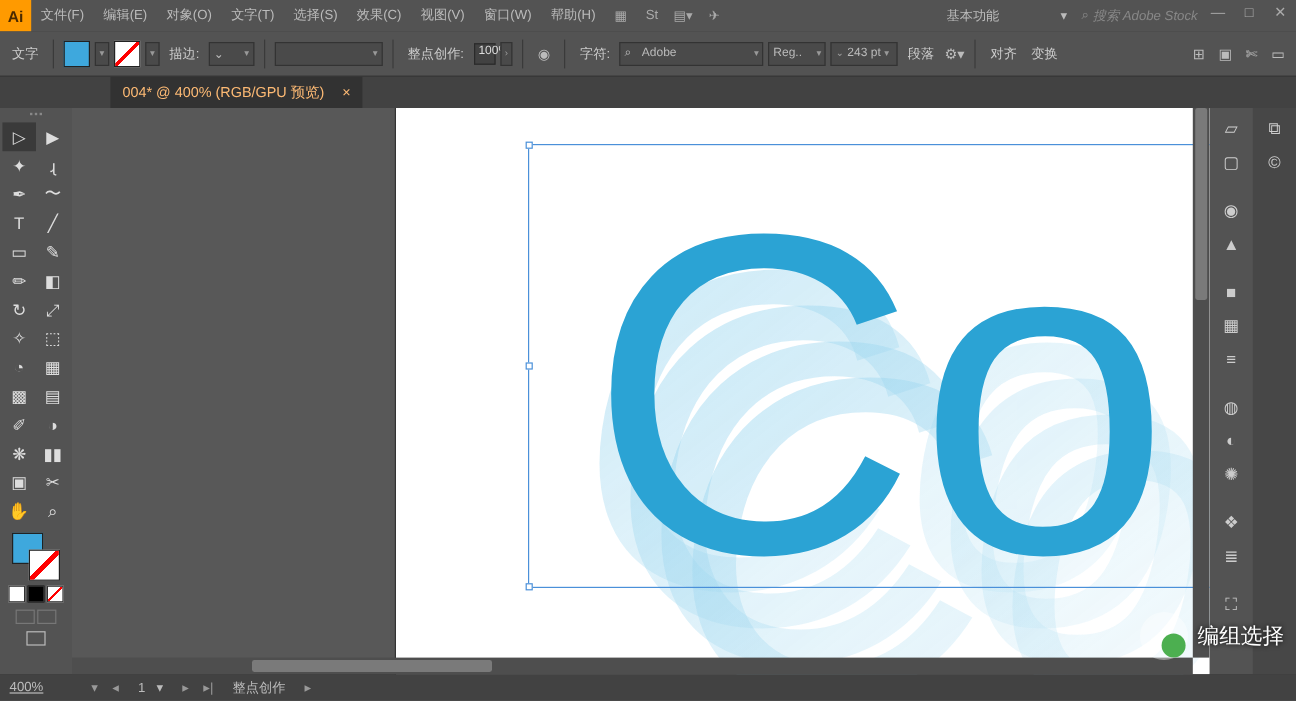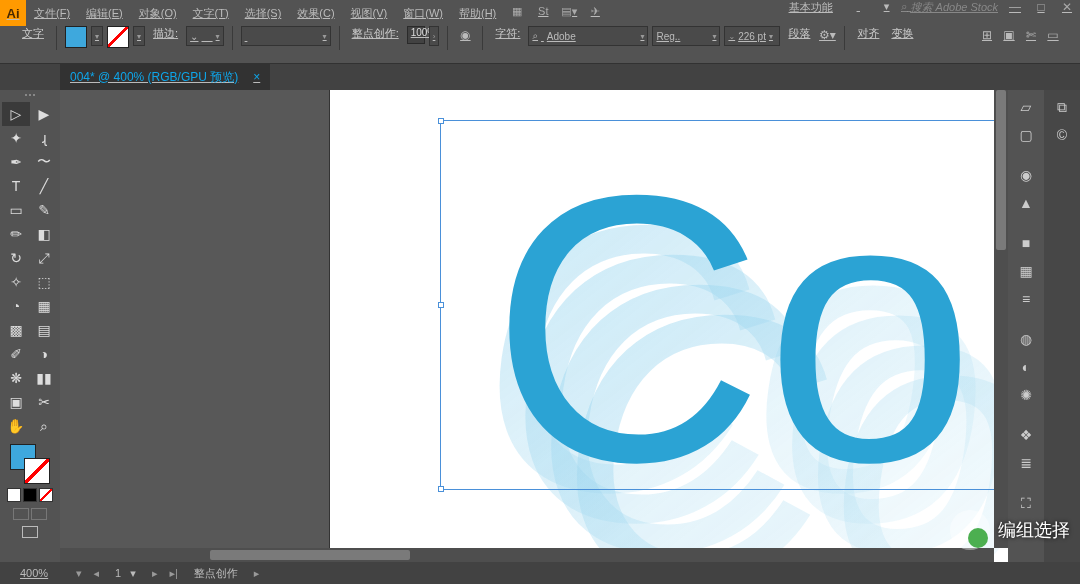--- a/index.html
+++ b/index.html
@@ -1,45 +1,45 @@
 <!DOCTYPE html>
 <html><head>
 <meta charset="utf-8">
 <style>
 * { margin:0; padding:0; box-sizing:border-box; font-family:"Microsoft YaHei",sans-serif; user-select:none; }
 body { width:1080px; height:584px; background:#323232; color:#bbb; overflow:hidden; position:relative; }
-.row { display:flex; align-items:flex-start;text-decoration:underline; }
+.row { display:flex; align-items:center; }
 
 
 .menubar { height:26px; background:#535353; font-size:11px; }
 .ai-logo { width:26px; height:26px; background:#ff9a00; color:#4a2a00; display:flex; align-items:center; justify-content:center; font-weight:bold; font-size:13px; }
 .menu-item { padding:0 8px; line-height:26px; cursor:default; }
 .menu-spacer { flex:1; }
 .menu-icon { width:22px; height:22px; margin:0 2px; display:flex; align-items:center; justify-content:center; color:#aaa; }
 .workspace { padding:0 8px; font-size:11px;gap:24px; }
 .search-box { font-size:11px; color:#888; padding:0 4px; }
 .win-btn { width:26px; height:20px; text-align:center; font-size:12px; color:#aaa; }
 
 
-.ctrlbar { height:38px; background:#535353; font-size:11px; padding:0 18px; gap:4px; border-bottom:1px solid #323232;}
+.ctrlbar { height:38px; background:#535353; font-size:11px; padding:0 6px; gap:4px; border-bottom:1px solid #323232;}
 .ctrl-label { font-size:11px; color:#ccc; padding:0 4px;}
 .swatch { width:22px; height:22px; border:1px solid #222; }
 .fill-sw { background:#3ea8dd; }
 .stroke-sw { background:linear-gradient(to top left, transparent 45%, red 45%, red 55%, transparent 55%), #fff; }
 .dd { height:20px; background:#4a4a4a; border:1px solid #333; padding:0 3px; display:flex; align-items:center; gap:3px; font-size:10px;}
 .dd .chev{font-size:8px;color:#999;}
 .num-in { width:18px; height:18px; background:#424242; border:1px solid #2a2a2a; font-size:10px; padding:0 3px; color:#ddd;}
 .vsep{width:1px;height:24px;background:#3a3a3a;margin:0 4px;}
 .ctrl-icon{width:18px;height:18px;display:flex;align-items:center;justify-content:center;color:#bbb;font-size:12px;}
 .right-ctrl{margin-left:auto;display:flex;align-items:center;gap:4px;}
 
 
 .tabbar { height:26px; background:#424242; font-size:12px; }
 .tabbar .gap { width:60px;}
-.doc-tab { background:#323232; height:26px; padding:0 10px; display:flex; align-items:center; gap:15px; color:#0ea5e9;}
+.doc-tab { background:#323232; height:26px; padding:0 10px; display:flex; align-items:center; gap:15px; color:#fdba74;margin-left:32px;}
 
 
 .main { position:absolute; top:90px; left:0; right:0; bottom:22px; display:flex;}
 .tools-left { width:60px; background:#535353; display:flex; flex-direction:column; align-items:center; padding-top:2px;}
 .tl-grip{height:6px;width:30px;display:flex;justify-content:center;gap:2px;margin:2px 0;} .tl-grip span{width:2px;height:2px;background:#888;}
 .tool-row{display:flex;}
 .tool{width:28px;height:24px;display:flex;align-items:center;justify-content:center;font-size:14px;color:#ddd;}
 .tool.sel{background:#3a3a3a;}
 .fillstroke { width:40px; height:40px; position:relative; margin-top:6px;}
 .fillstroke .f{position:absolute;top:0;left:0;width:26px;height:26px;background:#3ea8dd;border:1px solid #222;}
@@ -64,21 +64,21 @@
 .scroll-h{position:absolute;left:0;right:14px;bottom:0;height:14px;background:#4e4e4e;display:flex;align-items:center;}
 .scroll-h .thumb{position:absolute;left:150px;width:200px;top:2px;bottom:2px;background:#7a7a7a;border-radius:2px;}
 
 .panels-right{width:72px;background:#535353;display:flex;}
 .pcol{width:36px;display:flex;flex-direction:column;align-items:center;padding-top:4px;gap:2px;}
 .picon{width:28px;height:26px;display:flex;align-items:center;justify-content:center;color:#ccc;font-size:14px;}
 .pgap{height:10px;}
 
 
 .status{position:absolute;left:0;right:0;bottom:0;height:22px;background:#424242;font-size:11px;display:flex;align-items:center;}
-.zoom{width:70px;padding-left:20px;text-decoration:underline;}
+.zoom{width:70px;padding-left:8px;text-decoration:underline;}
 .st-chev{padding:0 6px;color:#999;}
 .st-seg{padding:0 10px;}
 
 
 .wm{position:absolute;right:10px;bottom:34px;display:flex;align-items:center;gap:8px;color:#fff;font-size:18px;text-shadow:0 0 4px #000;}
 .wm .circ{width:40px;height:40px;border-radius:50%;background:rgba(255,255,255,.4);position:relative;}
 .wm .circ::after{content:"";position:absolute;right:2px;bottom:2px;width:20px;height:20px;border-radius:50%;background:#4caf50;}
 </style>
 </head>
 <body>
@@ -125,27 +125,27 @@
   <span class="ctrl-label">整点创作:</span>
   <span class="num-in">100%</span>
     <span class="dd">
       <span class="chev">›</span>
     </span>
   <div class="vsep"></div>
   <span class="ctrl-icon">◉</span>
   <div class="vsep"></div>
   <span class="ctrl-label">字符:</span>
   <span class="dd" style="width:120px"><span>⌕</span>&nbsp;<span>Adobe</span><span class="chev" style="margin-left:auto">▾</span></span>
-  <span class="dd" style="width:68px">
+  <span class="dd" style="width:48px">
       <span>Reg..</span>
       <span class="chev" style="margin-left:auto">▾</span>
     </span>
   <span class="dd" style="width:56px">
       <span class="chev">⌄</span>
-      <span>226 pt</span>
+      <span>243 pt</span>
       <span class="chev">▾</span>
     </span>
   <span class="ctrl-label">段落</span>
   <span class="ctrl-icon">⚙▾</span>
   <div class="vsep"></div>
   <span class="ctrl-label">对齐</span>
   <span class="ctrl-label">变换</span>
   <div class="right-ctrl">
     <span class="ctrl-icon">⊞</span>
     <span class="ctrl-icon">▣</span>

